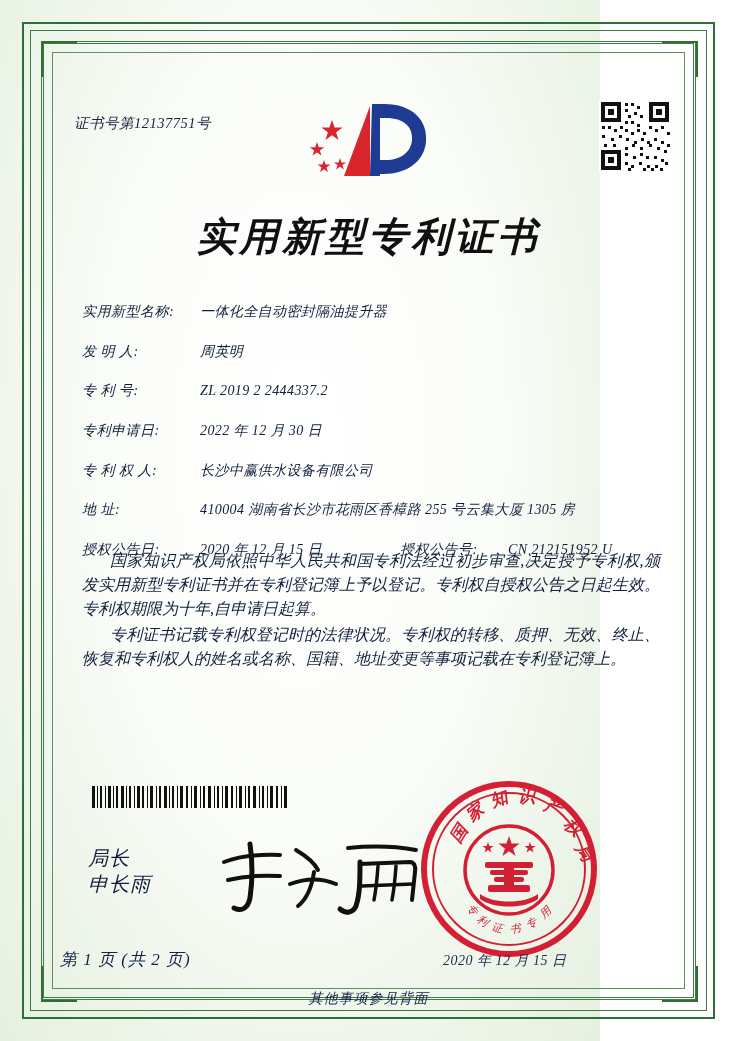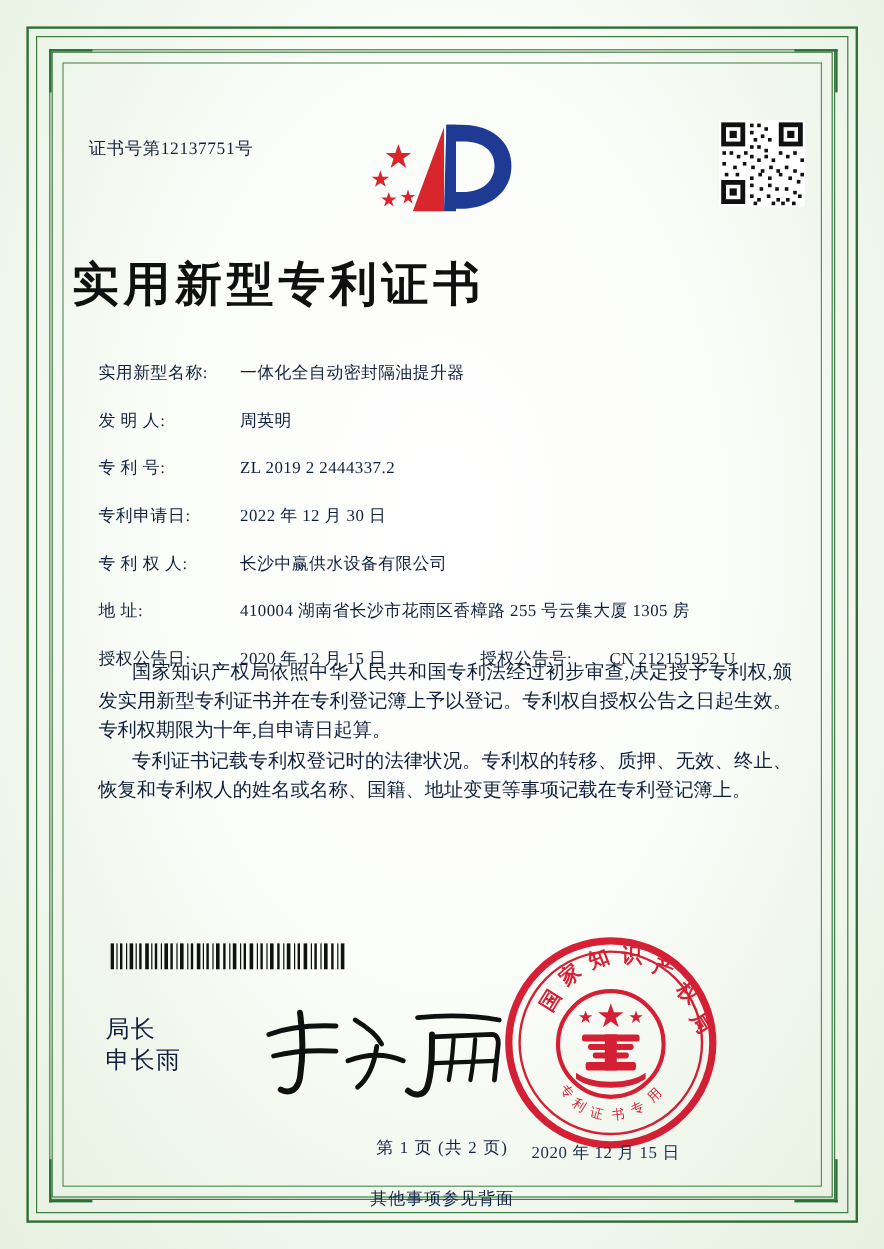--- a/index.html
+++ b/index.html
@@ -11,24 +11,25 @@
     width: 737px;
     height: 1041px;
     font-family: "Liberation Serif", "DejaVu Serif", serif;
     color: #1a1a1a;
     position: relative;
     overflow: hidden;
   }
   .page {
     position: absolute;
     left: 0; top: 0;
-    width: 737px;
+    width: 600px;
     height: 1041px;
     background:
       radial-gradient(ellipse at 50% 42%, #ffffff 0%, #fbfdf9 45%, #eef5ea 75%, #e6f0e0 100%);
+    font-style: italic;
   }
   
   .frame-outer {
     position: absolute;
     left: 22px; top: 22px;
     width: 693px; height: 997px;
     border: 2px solid #2f6e36;
     box-sizing: border-box;
   }
   .frame-mid {
@@ -93,21 +94,21 @@
     top: 40px;
     width: 72px;
     height: 72px;
   }
 
   .title {
     position: absolute;
     left: 0;
     top: 150px;
     width: 617px;
-    text-align: left;
+    text-align: center;
     font-size: 39px;
     font-weight: bold;
     letter-spacing: 4px;
     color: #101010;
     font-family: "DejaVu Serif", "Liberation Serif", serif;
   }
 
   .fields {
     position: absolute;
     left: 22px;
@@ -200,22 +201,21 @@
     font-size: 14px;
     color: #1b2c4e;
     letter-spacing: 0.5px;
   }
 
   .page-num {
     position: absolute;
     left: 0;
     top: 888px;
     width: 617px;
-    text-align: center;
-    font-size: 14px;
+    font-size: 17px;
     color: #132448;
     letter-spacing: 1px;
   }
   .footer-note {
     position: absolute;
     left: 0;
     top: 990px;
     width: 737px;
     text-align: center;
     font-size: 14px;

